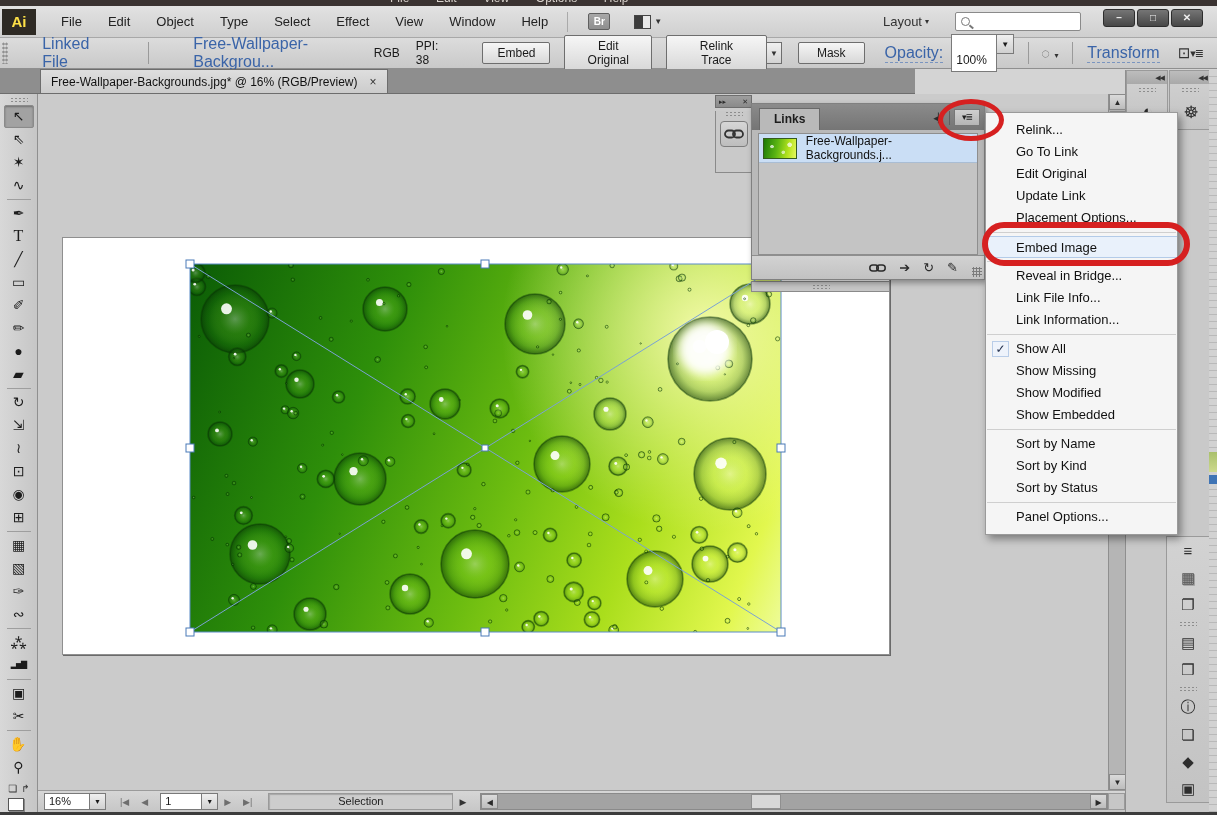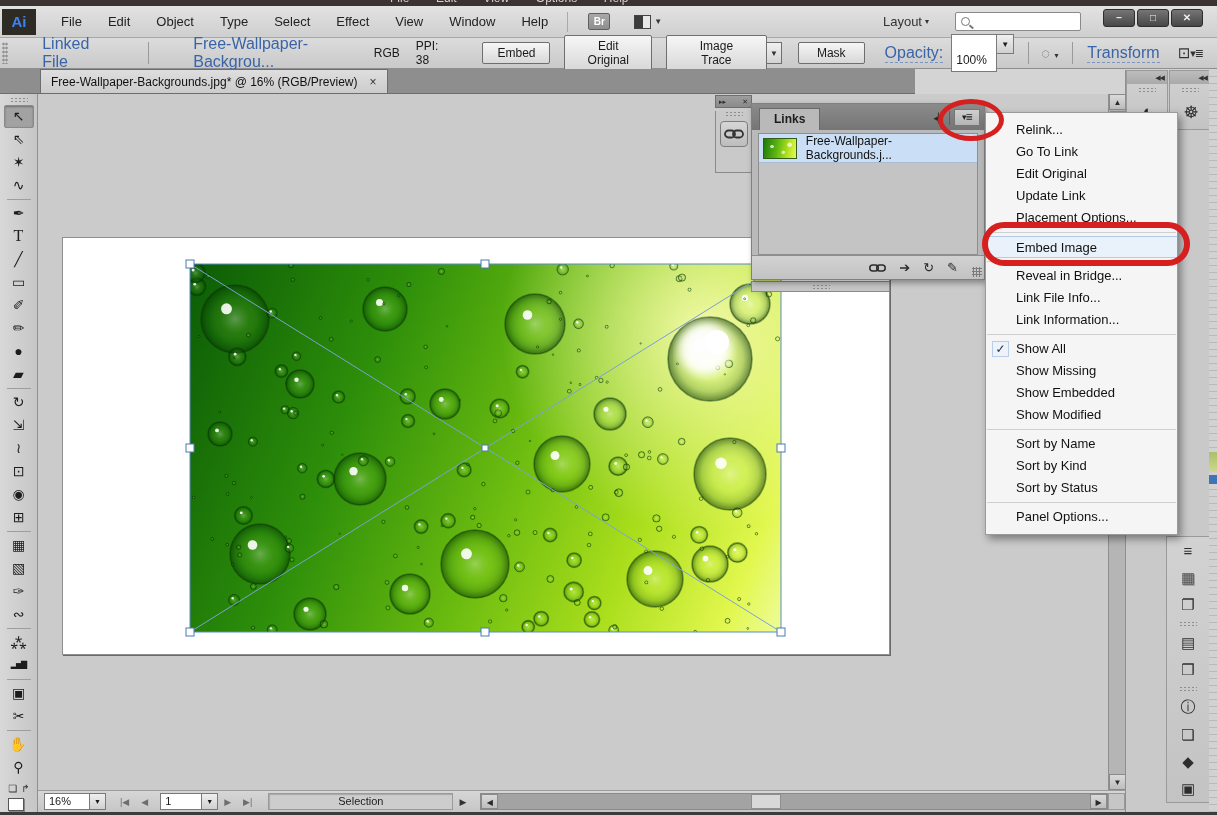--- a/index.html
+++ b/index.html
@@ -8,21 +8,21 @@
   #app { position:relative; width:1217px; height:815px; background:#d4d4d4; overflow:hidden; }
 
   
   #bg-strip { position:absolute; left:0; top:0; width:1217px; height:6px; background:#3a3331; overflow:hidden; }
   #bg-strip span { position:absolute; left:390px; top:-9px; color:#d8d2cc; font-size:12px; white-space:pre; }
 
   
   #menubar { position:absolute; left:0; top:6px; width:1217px; height:32px;
              background:linear-gradient(#e2e2e2,#cfcfcf); border-bottom:1px solid #a8a8a8;
              display:flex; align-items:center; }
-  .ai-logo { width:34px; height:26px; margin-left:2px; background:#2e2a24; color:#3b82f6;
+  .ai-logo { width:34px; height:26px; margin-left:2px; background:#2e2a24; color:#fde047;
              font-weight:bold; font-size:15px; display:flex; align-items:center; justify-content:center; }
   .menus { display:flex; margin-left:12px; }
   .menu-item { padding:6px 13px; font-size:13px; color:#222; }
   .mb-sep { width:1px; height:20px; background:#aaa; margin:0 6px; }
   .br-btn { width:22px; height:17px; background:linear-gradient(#a8a8a8,#8e8e8e); border:1px solid #5f5f5f;
             border-radius:2px; color:#fff; font-size:10px; font-weight:bold; text-align:center; line-height:15px; margin-left:14px;}
   .arrange-btn { display:flex; align-items:center; margin-left:24px; }
   .arrange-ic { width:17px; height:14px; border:1px solid #444; background:linear-gradient(90deg,#3c3c3c 50%,#e8e8e8 50%); }
   .dd-sm { font-size:8px; margin-left:3px; color:#333; }
   .layout-ctl { margin-left:auto; display:flex; align-items:center; font-size:13px; color:#333; }
@@ -230,21 +230,21 @@
 
   <div id="controlbar">
     <div class="grip-v"></div>
     <span class="link-blue" style="margin-left:34px">Linked File</span>
     <div class="cb-sep" style="margin-left:38px"></div>
     <span class="link-blue" style="margin-left:44px">Free-Wallpaper-Backgrou...</span>
     <span style="margin-left:8px; font-size:12px">RGB</span>
     <span style="margin-left:16px; font-size:12px">PPI: 38</span>
     <button class="cb-btn" style="margin-left:32px">Embed</button>
     <button class="cb-btn" style="margin-left:14px">Edit Original</button>
-    <button class="cb-btn" style="margin-left:14px; padding:3px 20px">Image Trace</button>
+    <button class="cb-btn" style="margin-left:14px; padding:3px 20px">Relink Trace</button>
     <div class="cb-dd">▼</div>
     <button class="cb-btn" style="margin-left:16px; padding:3px 18px">Mask</button>
     <span class="link-blue" style="margin-left:20px">Opacity:</span>
     <div style="display:flex; margin-left:8px">
       <div class="combo-val">100%</div>
       <div class="combo-dd">▼</div>
     </div>
     <div class="cb-sep" style="margin-left:14px"></div>
     <span class="style-ind" style="margin-left:12px"><span>◌</span><span class="dd-sm">▾</span></span>
     <div class="cb-sep" style="margin-left:12px"></div>
@@ -782,22 +782,22 @@
     <div class="cm-sep"></div>
     <div class="cm-item">Reveal in Bridge...</div>
     <div class="cm-item">Link File Info...</div>
     <div class="cm-item">Link Information...</div>
     <div class="cm-sep"></div>
     <div class="cm-item">
       <span class="cm-check">✓</span>
       <span>Show All</span>
     </div>
     <div class="cm-item">Show Missing</div>
+    <div class="cm-item">Show Modified</div>
     <div class="cm-item">Show Embedded</div>
-    <div class="cm-item">Show Modified</div>
     <div class="cm-sep"></div>
     <div class="cm-item">Sort by Name</div>
     <div class="cm-item">Sort by Kind</div>
     <div class="cm-item">Sort by Status</div>
     <div class="cm-sep"></div>
     <div class="cm-item">Panel Options...</div>
   </div>
 
   <div class="red-ellipse"></div>
   <div class="red-rect"></div>

